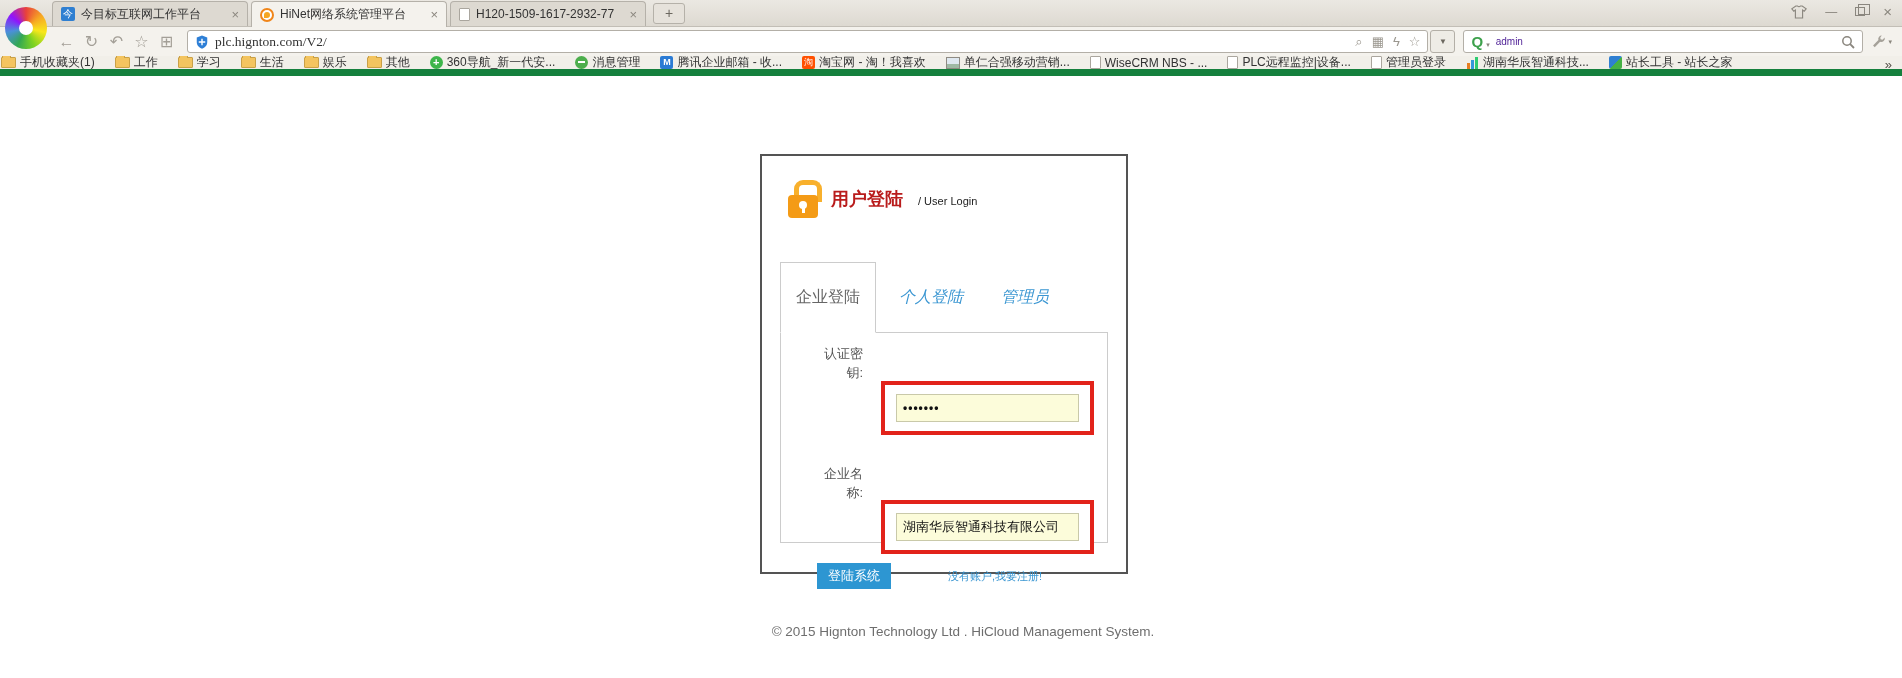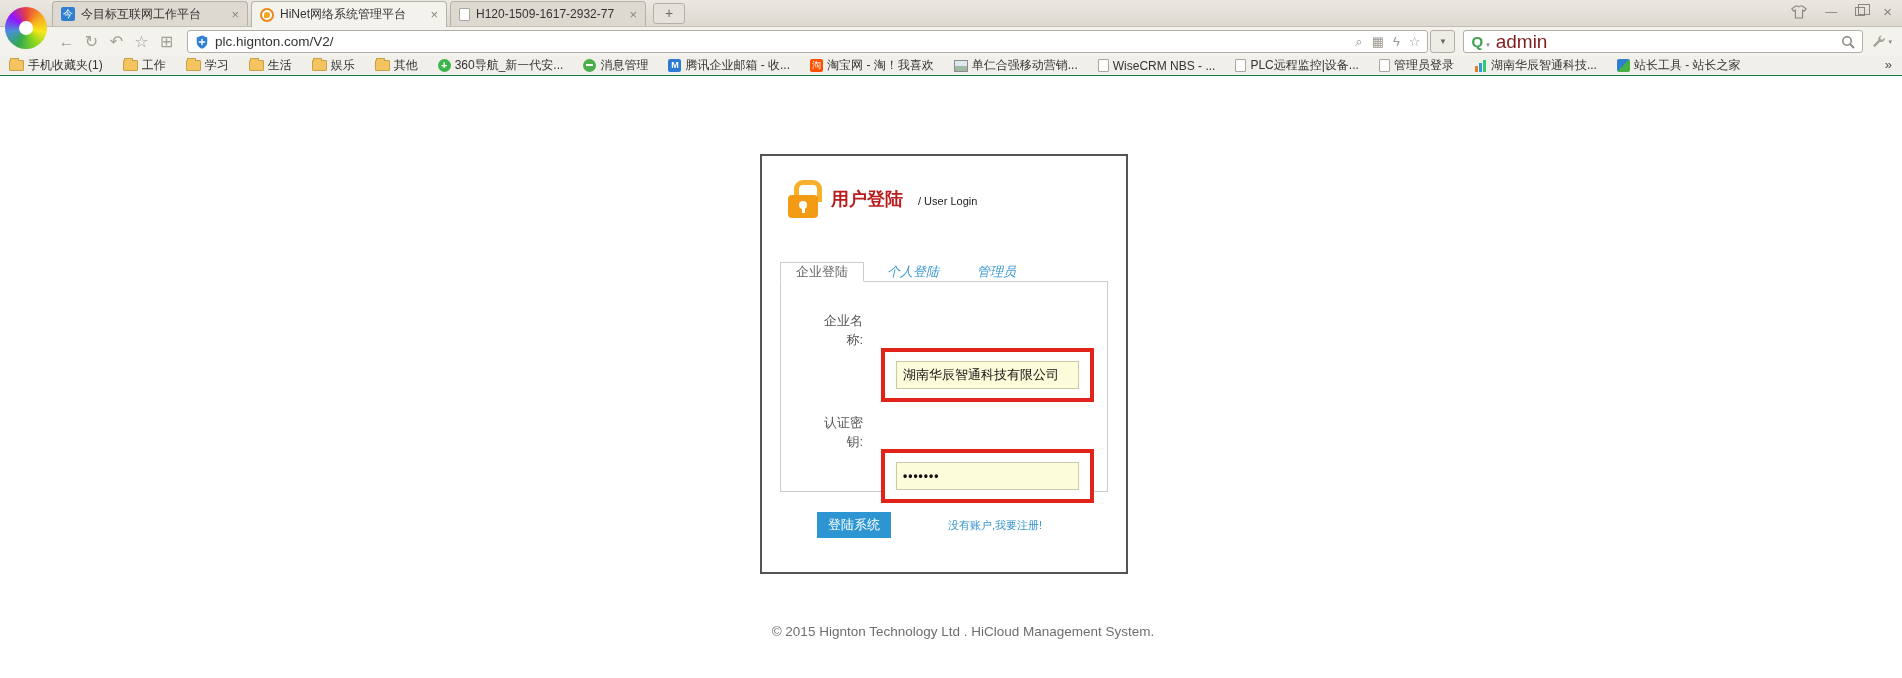--- a/index.html
+++ b/index.html
@@ -35,36 +35,36 @@
   .winctrl { position:absolute; right:10px; top:3px; display:flex; gap:18px; align-items:center; color:#8a867e; z-index:6; }
   .winbtn { font-size:12px; cursor:pointer; line-height:18px; }
   .restore-glyph { display:inline-block; width:10px; height:9px; border:1px solid #8a867e; position:relative; }
   .restore-glyph::before { content:""; position:absolute; left:2px; top:-4px; width:10px; height:9px; border:1px solid #8a867e; }
 
   .toolbar { height:29px; background:#f4f2ed; display:flex; align-items:center; padding:0 10px 0 54px; }
   .navbtn { width:25px; text-align:center; font-size:16px; color:#a39f97; cursor:pointer; flex:0 0 auto; }
   .urlbox { flex:1; height:23px; margin-left:8px; background:#fff; border:1px solid #b3afa7;
     border-radius:3px; display:flex; align-items:center; padding:0 7px; gap:6px; }
   .url-input { flex:1; border:none; outline:none; font-size:13.5px; color:#333; background:transparent;
-    font-family:Liberation Sans, sans-serif; }
+    font-family:Liberation Serif, serif; }
   .urlicons { display:flex; align-items:center; gap:9px; color:#9b978f; }
   .urlicons .g { font-size:13px; cursor:pointer; }
   .dropbtn { width:25px; height:23px; margin-left:2px; border:1px solid #b3afa7; border-radius:3px;
     background:#eeece6; color:#6b675f; font-size:8px; text-align:center; line-height:21px; cursor:pointer; }
   .searchbox { width:400px; height:23px; margin-left:8px; background:#fff; border:1px solid #b3afa7;
     border-radius:3px; display:flex; align-items:center; padding:0 7px; gap:3px; }
   .q-logo { color:#3da14c; font-weight:bold; font-size:15px; line-height:1; }
   .q-caret { color:#8a867e; font-size:7px; margin-top:6px; }
-  .search-input { flex:1; border:none; outline:none; font-size:19px; color:#7f1d1d; background:transparent;
+  .search-input { flex:1; border:none; outline:none; font-size:10px; color:#4c1d95; background:transparent;
     margin-left:3px; font-family:"Liberation Sans",sans-serif; }
   .wrenchbtn { margin-left:8px; display:flex; align-items:center; gap:2px; cursor:pointer; }
   .wrench-caret { color:#8a867e; font-size:7px; }
 
-  .bookmarks { height:20px; background:#f1efe9; border-bottom:1px solid #15803d; display:flex;
-    align-items:center; padding:0 30px 0 9px; gap:20px; overflow:hidden; position:relative; }
+  .bookmarks { height:20px; background:#f1efe9; border-bottom:7px solid #15803d; display:flex;
+    align-items:center; padding:0 30px 0 1px; gap:20px; overflow:hidden; position:relative; }
   .bm { display:flex; align-items:center; gap:4px; font-size:12px; color:#333; white-space:nowrap;
     cursor:pointer; flex:0 0 auto; }
   .folder-icon { width:15px; height:11px; background:#f3c45f; border:1px solid #c9a046; border-radius:1px;
     position:relative; flex:0 0 auto; }
   .folder-icon::before { content:""; position:absolute; left:0; top:-3px; width:7px; height:2px;
     background:#f3c45f; border:1px solid #c9a046; border-bottom:none; border-radius:1px 1px 0 0; }
   .green-plus-icon { width:13px; height:13px; border-radius:50%; background:#3db54a; color:#fff;
     font-size:11px; font-weight:bold; line-height:12px; text-align:center; flex:0 0 auto; }
   .green-dot-icon { width:13px; height:13px; border-radius:50%; background:#4cae4c; position:relative; flex:0 0 auto; }
   .green-dot-icon::after { content:""; position:absolute; left:3px; top:5px; width:7px; height:2px; background:#fff; }
@@ -92,21 +92,21 @@
     border:5px solid #f8b02c; border-bottom:none; border-radius:9px 9px 0 0; }
   .lock-icon::after { content:""; position:absolute; left:2px; bottom:0; width:30px; height:23px;
     background:#f49b16; border-radius:4px; }
   .keyhole { position:absolute; left:13px; bottom:9px; width:8px; height:8px; border-radius:50%;
     background:#fff; z-index:2; }
   .keyhole::after { content:""; position:absolute; left:2.5px; top:6px; width:3px; height:6px; background:#fff; }
   .login-title { color:#b91c1c; font-size:18px; font-weight:bold; }
   .login-subtitle { color:#222; font-size:11px; margin-left:4px; margin-top:4px; }
 
   .login-tabs { display:flex; align-items:flex-end; margin:44px 18px 0 18px; position:relative; z-index:2; }
-  .ltab { font-size:13px; padding:0 15px; cursor:pointer; }
+  .ltab { font-size:16px; padding:24px 15px; cursor:pointer; }
   .ltab.active { border:1px solid #ccc; border-bottom:1px solid #fff; background:#fff;
     margin-bottom:-1px; color:#666; }
   .ltab.inactive { color:#3a96d2; margin-left:8px;font-style:italic; }
 
   .panel { margin:0 18px; border:1px solid #ccc; height:211px; background:#fff; }
   .flabel { width:50px; margin-left:32px; text-align:right; font-size:13px; color:#555; line-height:1.45; }
   .f1 .flabel { padding-top:30px; }
   .f2 .flabel { padding-top:12px; }
   .red-box { width:213px; margin-left:100px; margin-top:-2px; border:4px solid #e2231a; padding:9px 11px; background:#fff; }
   .login-input { display:block; width:100%; height:28px; background:#fcfcda; border:1px solid #c9c9a9;
@@ -282,32 +282,32 @@
       <span class="login-subtitle">/ User Login</span>
     </div>
 
     <div class="login-tabs">
       <span class="ltab active">企业登陆</span>
       <span class="ltab inactive">个人登陆</span>
       <span class="ltab inactive">管理员</span>
     </div>
 
     <div class="panel">
+      <div class="field f2">
+        <div class="flabel">认证密钥:</div>
+        <div class="red-box">
+          <input class="login-input pw" type="text" value="•••••••" style="">
+        </div>
+      </div>
       <div class="field f1">
         <div class="flabel">企业名称:</div>
         <div class="red-box">
           <input class="login-input" type="text" value="湖南华辰智通科技有限公司" style="">
         </div>
       </div>
-      <div class="field f2">
-        <div class="flabel">认证密钥:</div>
-        <div class="red-box">
-          <input class="login-input pw" type="text" value="•••••••" style="">
-        </div>
-      </div>
     </div>
 
     <div class="actions">
       <button class="login-btn">登陆系统</button>
       <a class="register">没有账户,我要注册!</a>
     </div>
   </div>
 
   <div class="site-footer">© 2015 Hignton Technology Ltd . HiCloud Management System.</div>
 </div>

